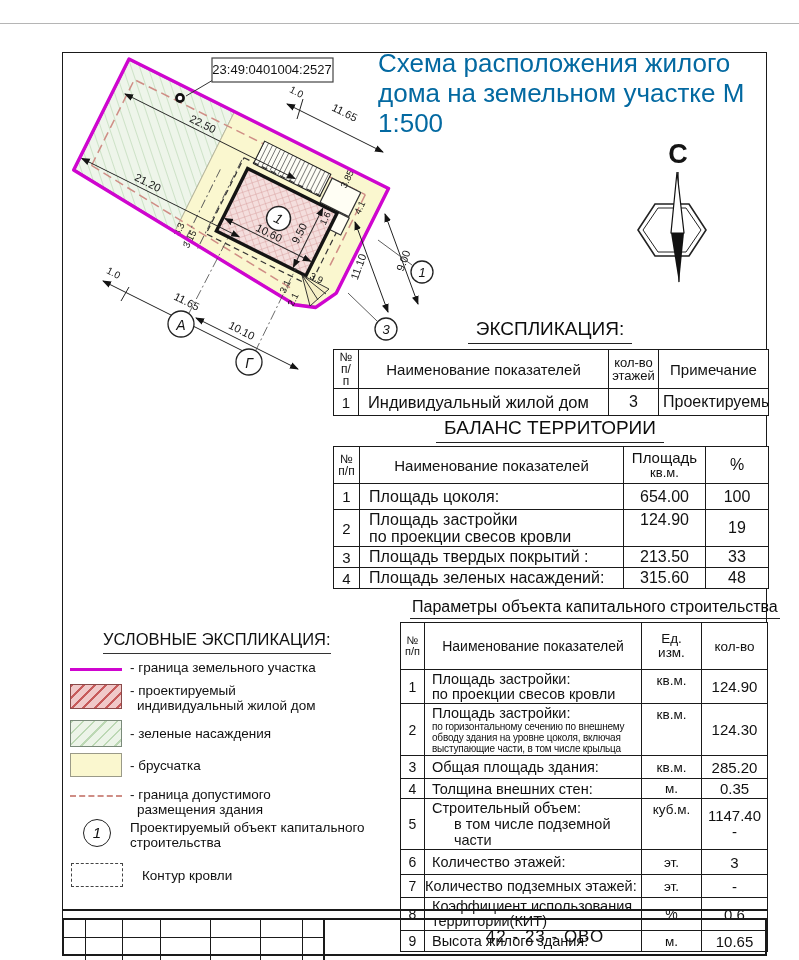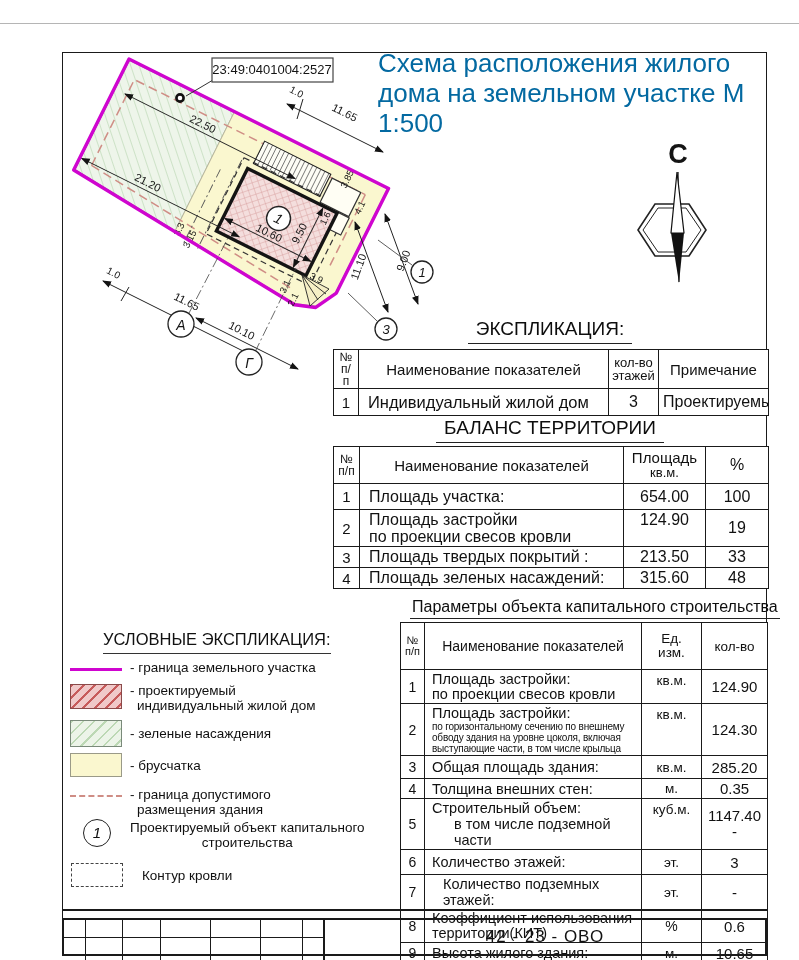--- a/index.html
+++ b/index.html
@@ -204,21 +204,21 @@
       <td class="c" style="font-size:12px;line-height:12px;">№ п/п</td>
       <td class="c" style="font-size:15px;">Наименование показателей</td>
       <td class="c" style="font-size:15px;line-height:15px;">
         <div>Площадь</div>
         <div style="font-size:13px;">кв.м.</div>
       </td>
       <td class="c" style="font-size:16px;">%</td>
     </tr>
     <tr style="height:26px;">
       <td class="c" style="font-size:15px;">1</td>
-      <td class="l" style="font-size:16px;">Площадь участка:</td>
+      <td class="l" style="font-size:16px;">Площадь цоколя:</td>
       <td class="c" style="font-size:16px;">654.00</td>
       <td class="c" style="font-size:16px;">100</td>
     </tr>
     <tr style="height:35px;">
       <td class="c" style="font-size:15px;">2</td>
       <td class="l" style="font-size:16px;line-height:17px;">
         <div>Площадь застройки</div>
         <div>по проекции свесов кровли</div>
       </td>
       <td class="c vtop" style="font-size:16px;">124.90</td>
@@ -299,21 +299,21 @@
       </td>
     </tr>
     <tr style="height:25px;">
       <td class="c" style="font-size:14px;">6</td>
       <td class="l" style="font-size:14.5px;padding-left:7px;">Количество этажей:</td>
       <td class="c" style="font-size:13.5px;">эт.</td>
       <td class="c" style="font-size:15px;">3</td>
     </tr>
     <tr style="height:23px;">
       <td class="c" style="font-size:14px;">7</td>
-      <td class="l" style="font-size:14.5px;padding-left:18px;">Количество подземных этажей:</td>
+      <td class="l" style="font-size:14.5px;padding-left:0;">Количество подземных этажей:</td>
       <td class="c" style="font-size:13.5px;">эт.</td>
       <td class="c" style="font-size:15px;">-</td>
     </tr>
     <tr style="height:28px;">
       <td class="c" style="font-size:14px;">8</td>
       <td class="l" style="font-size:14.5px;line-height:15px;padding-left:7px;">Коэффициент использования территории(КИТ)</td>
       <td class="c" style="font-size:14px;">%</td>
       <td class="c" style="font-size:15px;">0.6</td>
     </tr>
     <tr style="height:21px;">
@@ -342,21 +342,21 @@
   <div class="sw sw-yellow" style="top:753px;height:24px;"></div>
   <div class="lg-text" style="left:130px;top:759px;">- брусчатка</div>
 
   <div class="sw-dash" style="top:795px;"></div>
   <div class="lg-text" style="left:130px;top:788px;">
     <div>- граница допустимого</div>
     <div style="padding-left:7px;">размещения здания</div>
   </div>
 
   <div class="lg-circle" style="top:819px;">1</div>
-  <div class="lg-text" style="left:130px;top:821px;text-align:center;">
+  <div class="lg-text" style="left:130px;top:821px;">
     <div>Проектируемый объект капитального</div>
     <div>строительства</div>
   </div>
 
   <div class="sw-roof" style="top:863px;"></div>
   <div class="lg-text" style="left:142px;top:869px;">Контур кровли</div>
 
   <div class="tb-line" style="left:62px;top:909px;width:705px;height:1.6px;"></div>
   <div class="abs" style="left:62px;top:918px;width:705px;height:38px;border:2px solid #1a1a1a;"></div>
   <div class="tb-line" style="left:62px;top:937px;width:261px;height:1.3px;"></div>

